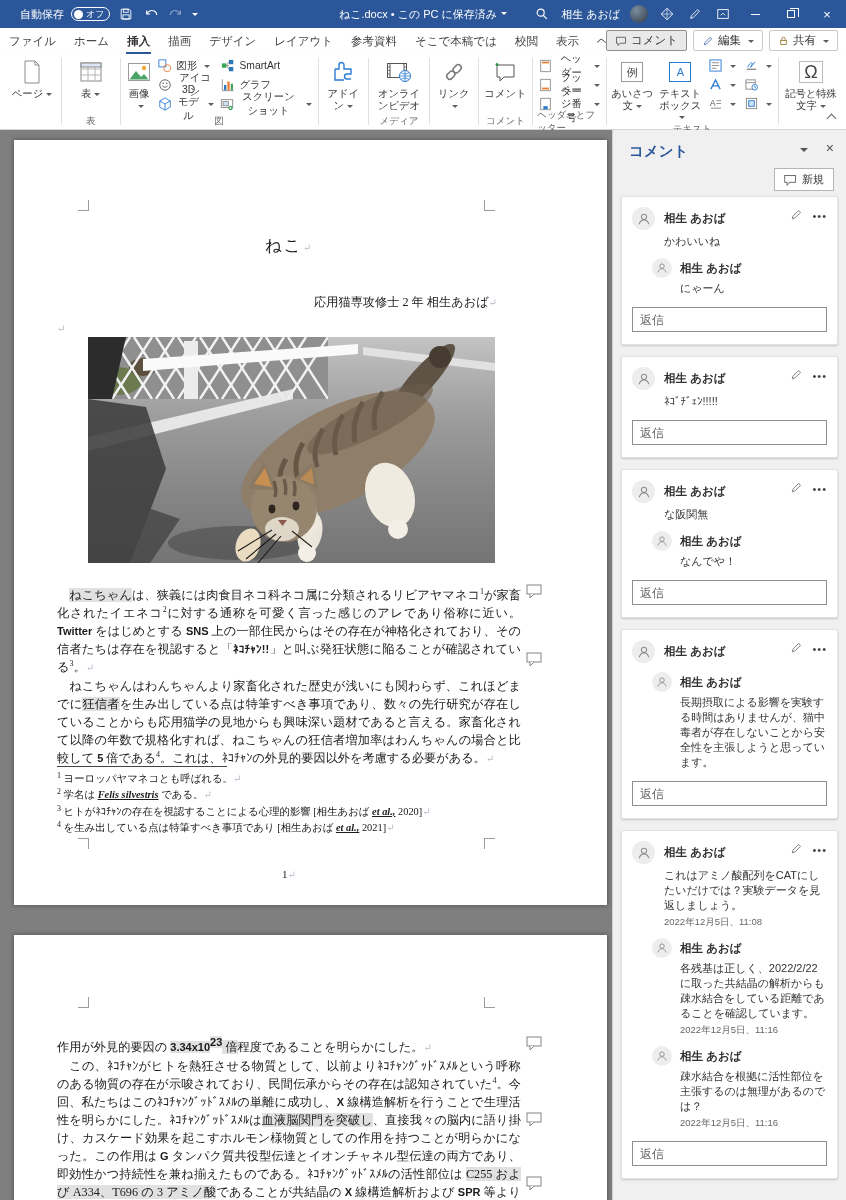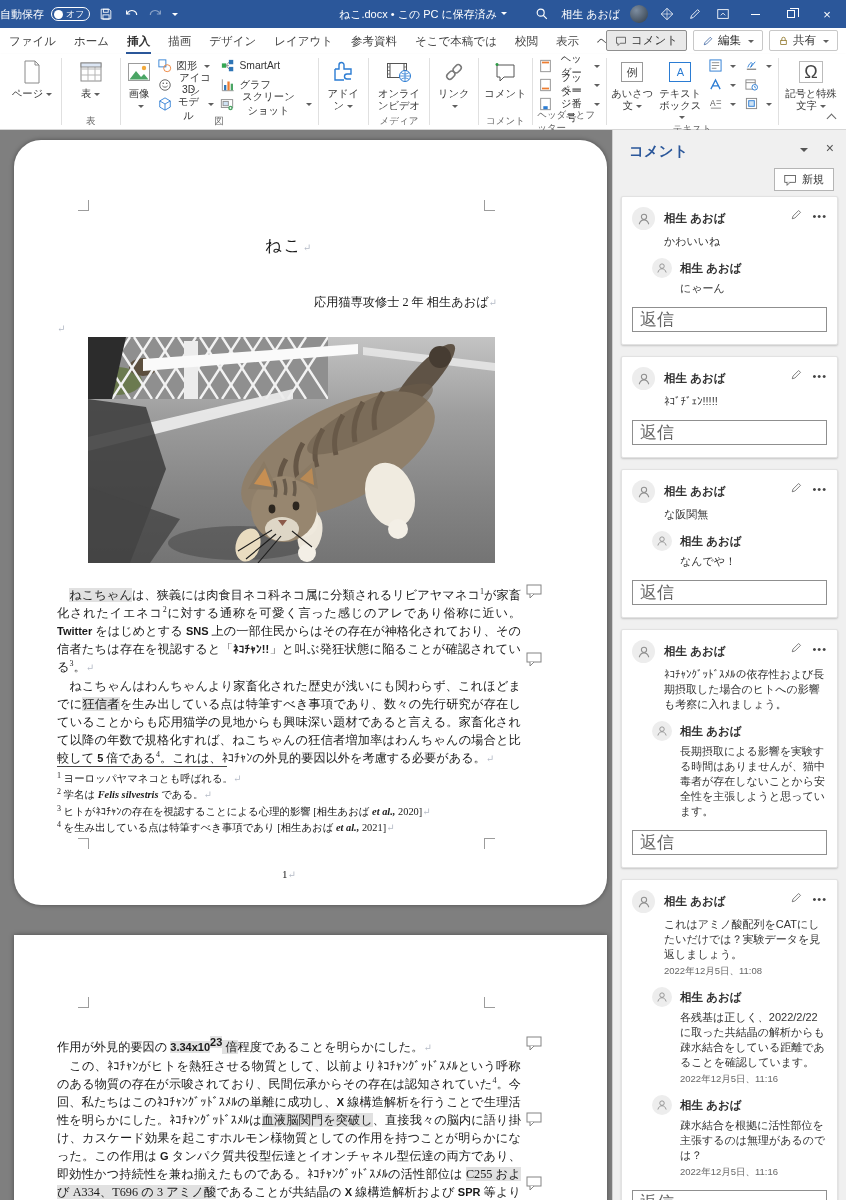--- a/index.html
+++ b/index.html
@@ -3,21 +3,21 @@
 <meta charset="utf-8">
 <style>
   html,body{margin:0;padding:0;width:846px;height:1200px;overflow:hidden;
     font-family:"Liberation Sans","DejaVu Sans",sans-serif;background:#7f7f7f;}
   *{box-sizing:border-box;}
   button{font-family:inherit;background:none;border:none;padding:0;cursor:default;}
 
   
   #titlebar{position:absolute;left:0;top:0;width:846px;height:28px;background:#2b579a;
     display:flex;align-items:center;color:#fff;font-size:11px;}
-  .tb-left{display:flex;align-items:center;gap:7px;padding-left:0;}
+  .tb-left{display:flex;align-items:center;gap:7px;padding-left:20px;}
   .autosave-pill{display:flex;align-items:center;gap:3px;border:1px solid #fff;border-radius:8px;
     height:14px;padding:0 5px 0 2px;font-size:9px;}
   .autosave-knob{width:9px;height:9px;border-radius:50%;background:#fff;}
   .tb-ic{display:inline-flex;width:18px;height:18px;align-items:center;justify-content:center;}
   .dim{opacity:.45;}
   .tb-caret{width:0;height:0;border:3px solid transparent;border-top-color:#fff;margin-top:3px;}
   .tb-title{position:absolute;left:0;right:0;text-align:center;font-size:11px;pointer-events:none;}
   .tb-title .tb-caret{display:inline-block;margin-left:4px;}
   .tb-right{position:absolute;right:0;top:0;height:28px;display:flex;align-items:center;gap:10px;padding-right:6px;}
   .avatar-sm{width:18px;height:18px;border-radius:50%;background:radial-gradient(circle at 35% 30%,#7d8da0,#2e3a46);}
@@ -54,35 +54,35 @@
   .icon-box-char{width:22px;height:20px;border:1px solid #9a9a9a;display:flex;align-items:center;justify-content:center;
      font-size:11px;color:#444;}
   .icon-box-char.blue{color:#2b7cd3;border-color:#2b7cd3;}
   .omega{font-size:18px;color:#444;border:1px solid #bbb;width:24px;height:22px;display:flex;align-items:center;justify-content:center;}
   #ribbon-collapse{position:absolute;right:8px;top:112px;width:14px;height:12px;}
   #ribbon-collapse span{display:block;width:7px;height:7px;border-left:1.5px solid #666;border-top:1.5px solid #666;transform:rotate(45deg);margin:3px auto;}
 
   
   #canvas{position:absolute;left:0;top:130px;width:612px;height:1070px;background:#7f7f7f;overflow:hidden;}
   .page{position:absolute;left:14px;width:593px;background:#fff;box-shadow:0 0 5px rgba(0,0,0,.4);}
-  #page1{top:10px;height:765px;border-radius:27px;}
+  #page1{top:10px;height:765px;}
   #page2{top:805px;height:293px;overflow:hidden;}
   .crop{position:absolute;width:11px;height:11px;}
   .crop i{position:absolute;background:#9c9c9c;}
   .doc-serif{font-family:"Liberation Serif","DejaVu Serif",serif;color:#1a1a1a;}
   .doc-title{position:absolute;left:43px;width:464px;text-align:center;font-size:16.5px;letter-spacing:2px;}
   .affils{position:absolute;left:43px;width:440px;text-align:right;font-size:12.2px;line-height:19px;}
   .pilcrow-line{position:absolute;left:43px;font-size:11px;}
   .flow{position:absolute;left:43px;width:464px;font-size:12.2px;line-height:18px;text-align:justify;}
   .flow p{margin:0;}
   .hl{background:#e1e1e1;}
   .sup{vertical-align:super;font-size:8px;line-height:0;}
   .lt{font-family:"Liberation Sans","DejaVu Sans",sans-serif;font-weight:600;font-size:11px;}
   .pc{color:#b4bac6;font-size:10px;}
-  .bi{font-style:italic;font-weight:700;}
+  .bi{font-style:italic;font-weight:700;text-decoration:underline;}
   .fnblock{position:absolute;left:43px;width:464px;font-size:10.4px;line-height:16.4px;}
   .fnsep{width:170px;border-top:1px solid #444;margin-bottom:4px;}
   .pagenum{position:absolute;left:43px;width:464px;text-align:center;font-size:11px;}
   .margin-bubble{position:absolute;left:512px;width:17px;height:14px;}
 
   
   #photo{position:absolute;left:74px;top:197px;width:407px;height:226px;overflow:hidden;}
 
   
   #pane{position:absolute;left:612px;top:130px;width:234px;height:1070px;background:#f0f0f0;border-left:1px solid #cfcfcf;overflow:hidden;}
@@ -102,21 +102,21 @@
   .c-body{margin:4px 0 0 32px;line-height:15px;}
   .c-time{margin:3px 0 0 32px;font-size:9.5px;color:#666;}
   .c-replies{margin-left:20px;}
   .reply{margin-top:9px;}
   .r-head{display:flex;align-items:center;gap:8px;}
   .avatar-r{width:20px;height:20px;border-radius:50%;background:#ededed;display:flex;align-items:center;justify-content:center;flex:none;}
   .r-name{font-weight:700;font-size:11.5px;color:#323232;}
   .r-body{margin:3px 0 0 28px;line-height:15px;}
   .r-time{margin:3px 0 0 28px;font-size:9.5px;color:#666;}
   .reply-input{margin-top:11px;width:100%;height:25px;border:1px solid #8f8f8f;background:#fff;
-    font-size:17px;padding:0 7px;color:#333;font-family:inherit;}
+    font-size:12px;padding:0 7px;color:#333;font-family:inherit;}
   .reply-input::placeholder{color:#666;}
 </style>
 </head>
 <body>
 
 <div id="titlebar">
   <div class="tb-left">
     <span>自動保存</span>
     <span class="autosave-pill">
       <span class="autosave-knob"></span>
@@ -822,21 +822,20 @@
       <span class="c-name">相生 あおば</span>
     </div>
     <div class="c-actions">
       <span>
         <svg width="12" height="12" viewBox="0 0 16 16">
               <path d="M3 13l1-3.5 7.5-7.5 2.5 2.5L6.5 12 3 13z" fill="none" stroke="#555"></path>
             </svg>
       </span>
       <span class="dots">•••</span>
     </div>
-    <div class="c-body">ﾈｺﾁｬﾝｸﾞｯﾄﾞｽﾒﾙの依存性および長期摂取した場合のヒトへの影響も考察に入れましょう。</div>
     
     <div class="c-replies">
   <div class="reply">
     <div class="r-head">
       <span class="avatar-r">
         <svg width="12" height="12" viewBox="0 0 16 16">
                   <circle cx="8" cy="5.5" r="3" fill="none" stroke="#8e8e8e" stroke-width="1.2"></circle>
                   <path d="M2.5 14c1-3.5 3-5 5.5-5s4.5 1.5 5.5 5" fill="none" stroke="#8e8e8e" stroke-width="1.2"></path>
                 </svg>
       </span>

